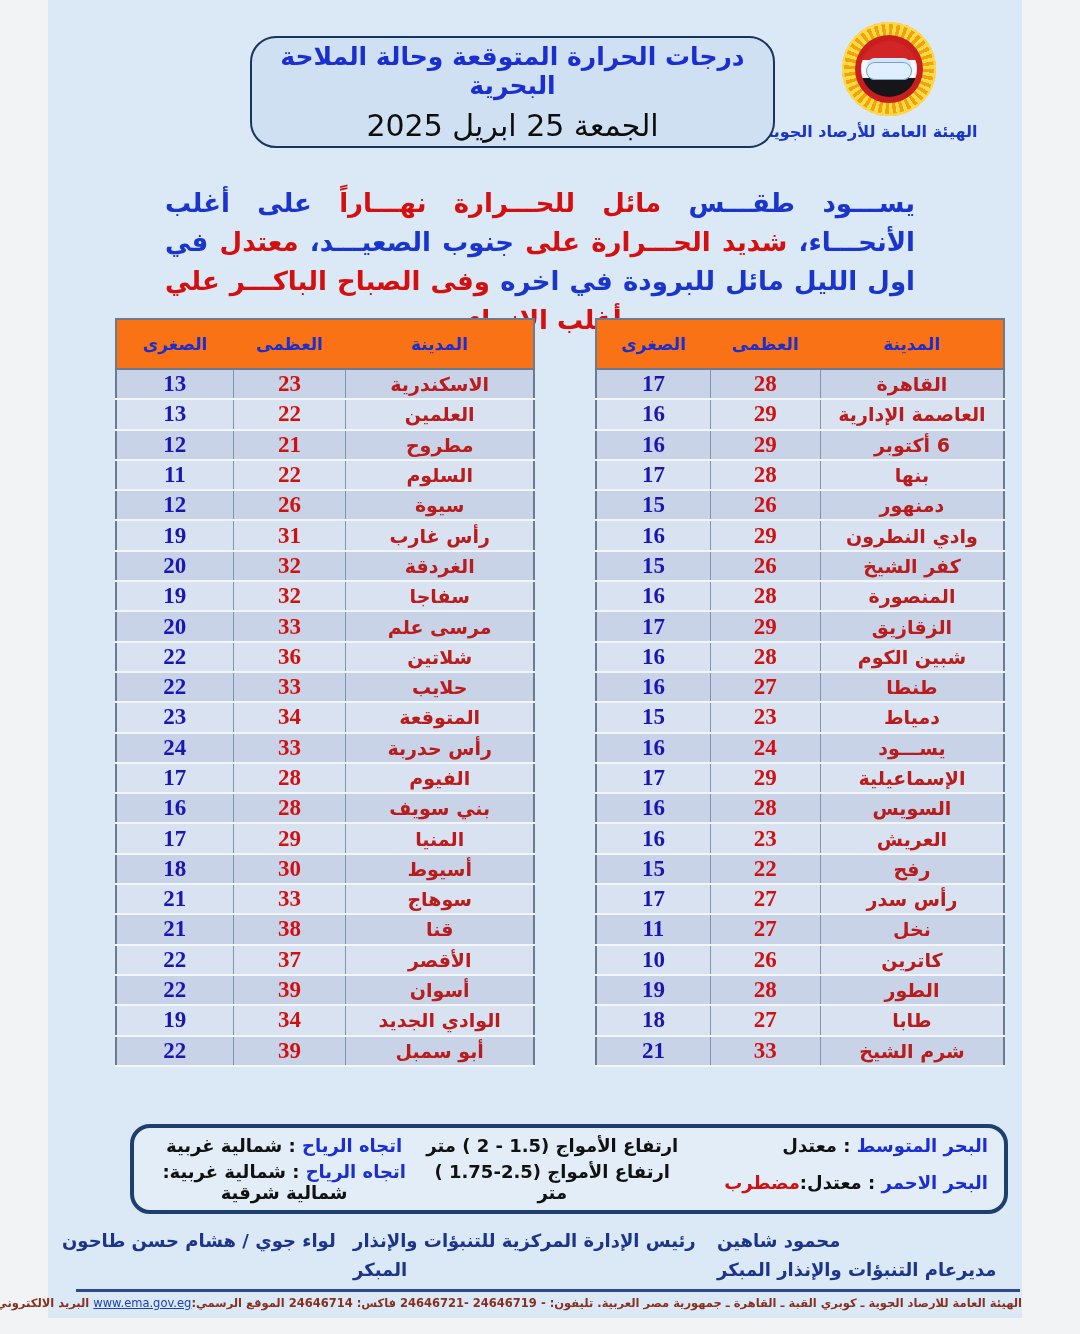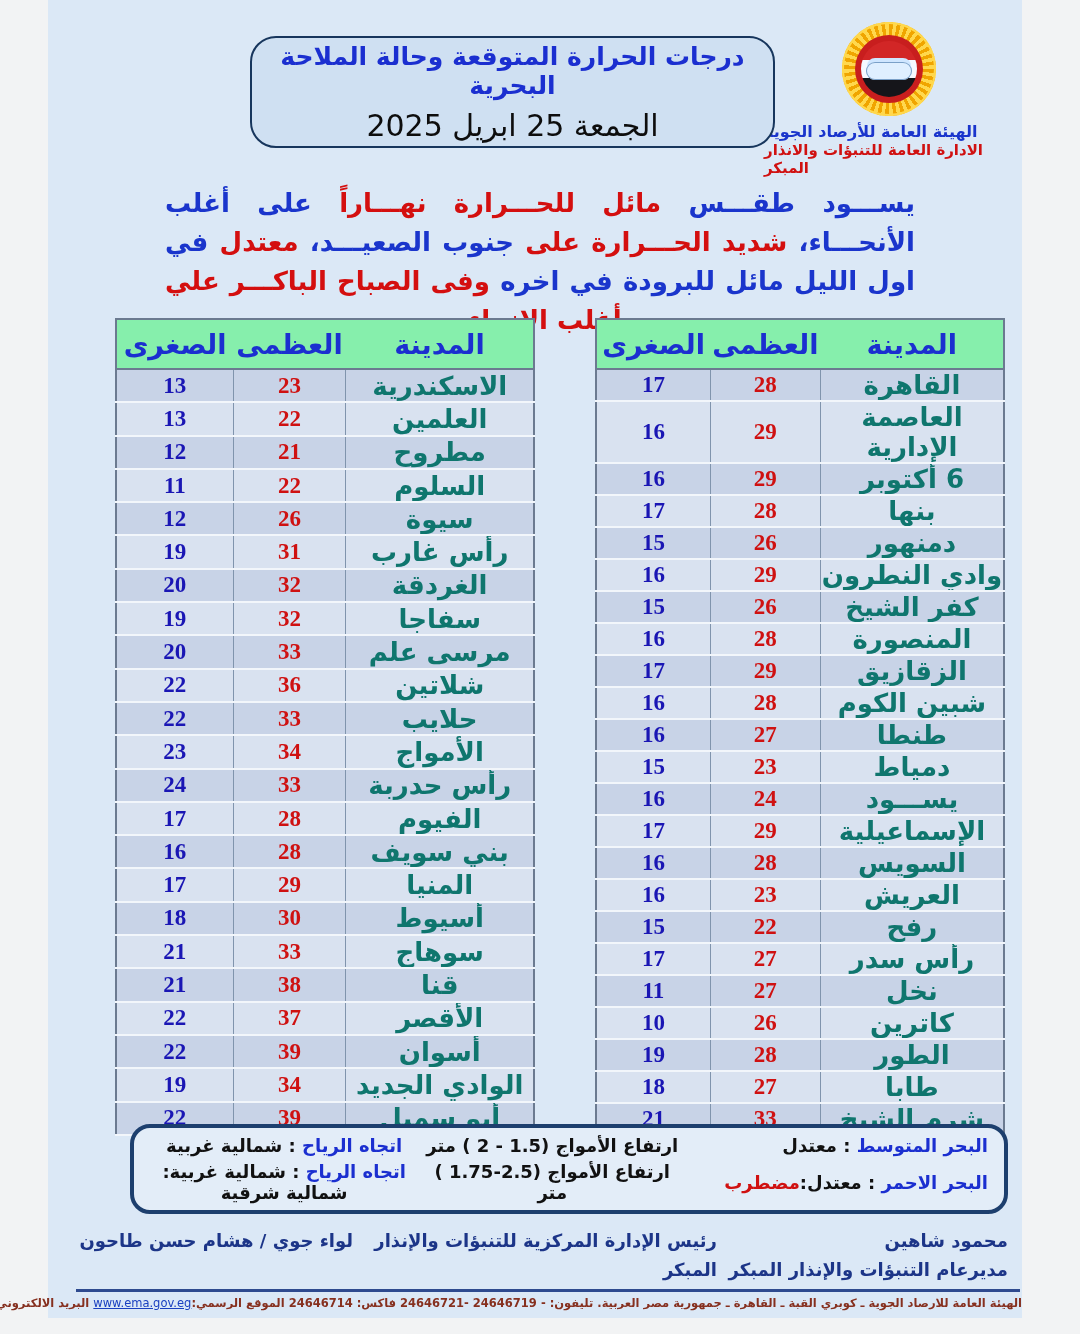--- a/index.html
+++ b/index.html
@@ -32,70 +32,69 @@
   
   .forecast { position:absolute; top:184px; right:107px; left:117px;
       font-weight:bold; font-size:26px; line-height:39px;
       text-align:justify; text-align-last:center; }
 
   
   .tables { position:absolute; top:318px; right:17px; left:67px; display:flex; gap:60px; }
   .temps-table { border-collapse:collapse; table-layout:fixed; border:2px solid #6b7a90; }
   .t-east { width:410px; }
   .t-west { width:420px; }
-  .temps-table thead th { background:#86efac; color:#1b2fd0; font-weight:bold;
-      font-size:27px; height:50px; border-bottom:2px solid #6b7a90; }
+  .temps-table thead th { background:#f97316; color:#1b2fd0; font-weight:bold;
+      font-size:17px; height:50px; border-bottom:2px solid #6b7a90; }
   .temps-table th.col-city { width:45%; }
   .temps-table th.col-max { width:27%; }
   .temps-table th.col-min { width:28%; }
   .temps-table td { height:30.3px; text-align:center; font-weight:bold;
       border-left:1px solid #8094ad; border-bottom:2px solid #f2f6fb; overflow:hidden; }
   .temps-table td:last-child { border-left:none; }
   .temps-table tbody tr:nth-child(odd)  { background:#c8d3e7; }
   .temps-table tbody tr:nth-child(even) { background:#d9e2f0; }
-  .city-cell { color:#0f766e; font-size:26px; }
+  .city-cell { color:#b91c1c; font-size:19px; }
   .max-cell  { color:#cf1111; font-size:23px; font-family:"Liberation Serif", serif; }
   .min-cell  { color:#1a16b4; font-size:23px; font-family:"Liberation Serif", serif; }
 
   
   .marine { position:absolute; top:1124px; right:14px; left:82px; height:90px;
       border:4px solid #1d3f6e; border-radius:20px; background:#e3edf8;
       display:flex; flex-direction:column; justify-content:space-evenly; padding:2px 16px; }
   .marine-row { display:grid; grid-template-columns:36% 32% 32%; align-items:center;
       font-weight:bold; font-size:18px; color:#111; }
   .sea-name { color:#1b2fd0; }
   .state-alert { color:#d01111;text-align:center; }
   .waves-cell { text-align:center; }
   .wind-cell { text-align:center; }
   .wind-label { color:#1b2fd0; }
 
   
   .signatures { position:absolute; top:1226px; right:14px; left:14px;
       display:grid; grid-template-columns:1fr 1.25fr 1fr; }
-  .sig { text-align:right; color:#1c3588; font-weight:bold; font-size:18px; line-height:29px; }
+  .sig { text-align:left; color:#1c3588; font-weight:bold; font-size:18px; line-height:29px; }
 
   .footer-divider { position:absolute; top:1289px; right:2px; left:28px; height:3px; background:#2e4a8f; }
   .footer-contact { position:absolute; top:1296px; right:0; left:0; text-align:center;
       font-size:11.5px; font-weight:bold; color:#86301f; white-space:nowrap; }
   .footer-contact a { color:#1a40c0; text-decoration:underline; font-weight:normal; }
 </style>
 </head>
 <body>
 
 <div class="content">
 
   <div class="org-block">
     <div class="logo">
       <div class="rays"></div>
       <div class="ring"></div>
       <div class="flag"></div>
       <div class="cloud"></div>
     </div>
     <div class="org-name">الهيئة العامة للأرصاد الجوية</div>
-    <div class="dept-name">الادارة العامة للتنبؤات والانذار المبكر</div>
   </div>
 
   <div class="title-box">
     <div class="weather-title">درجات الحرارة المتوقعة وحالة الملاحة البحرية</div>
     <div class="report-date">الجمعة 25 ابريل 2025</div>
   </div>
 
   <p class="forecast"><span style="color: rgb(26, 53, 204);">يســـود طقـــس </span><span style="color: rgb(212, 15, 15);">مائل للحـــرارة نهـــاراً </span><span style="color: rgb(26, 53, 204);">على أغلب الأنحـــاء، </span><span style="color: rgb(212, 15, 15);">شديد الحـــرارة على </span><span style="color: rgb(26, 53, 204);">جنوب الصعيـــد، </span><span style="color: rgb(212, 15, 15);">معتدل </span><span style="color: rgb(26, 53, 204);">في اول الليل مائل للبرودة في اخره </span><span style="color: rgb(212, 15, 15);">وفى الصباح الباكـــر علي أغلب الانحاء.</span></p>
 
   <div class="tables">
@@ -284,21 +283,21 @@
             <td class="city-cell">شلاتين</td>
             <td class="max-cell">36</td>
             <td class="min-cell">22</td>
           </tr>
           <tr>
             <td class="city-cell">حلايب</td>
             <td class="max-cell">33</td>
             <td class="min-cell">22</td>
           </tr>
           <tr>
-            <td class="city-cell">الأمواج</td>
+            <td class="city-cell">المتوقعة</td>
             <td class="max-cell">34</td>
             <td class="min-cell">23</td>
           </tr>
           <tr>
             <td class="city-cell">رأس حدربة</td>
             <td class="max-cell">33</td>
             <td class="min-cell">24</td>
           </tr>
           <tr>
             <td class="city-cell">الفيوم</td>

